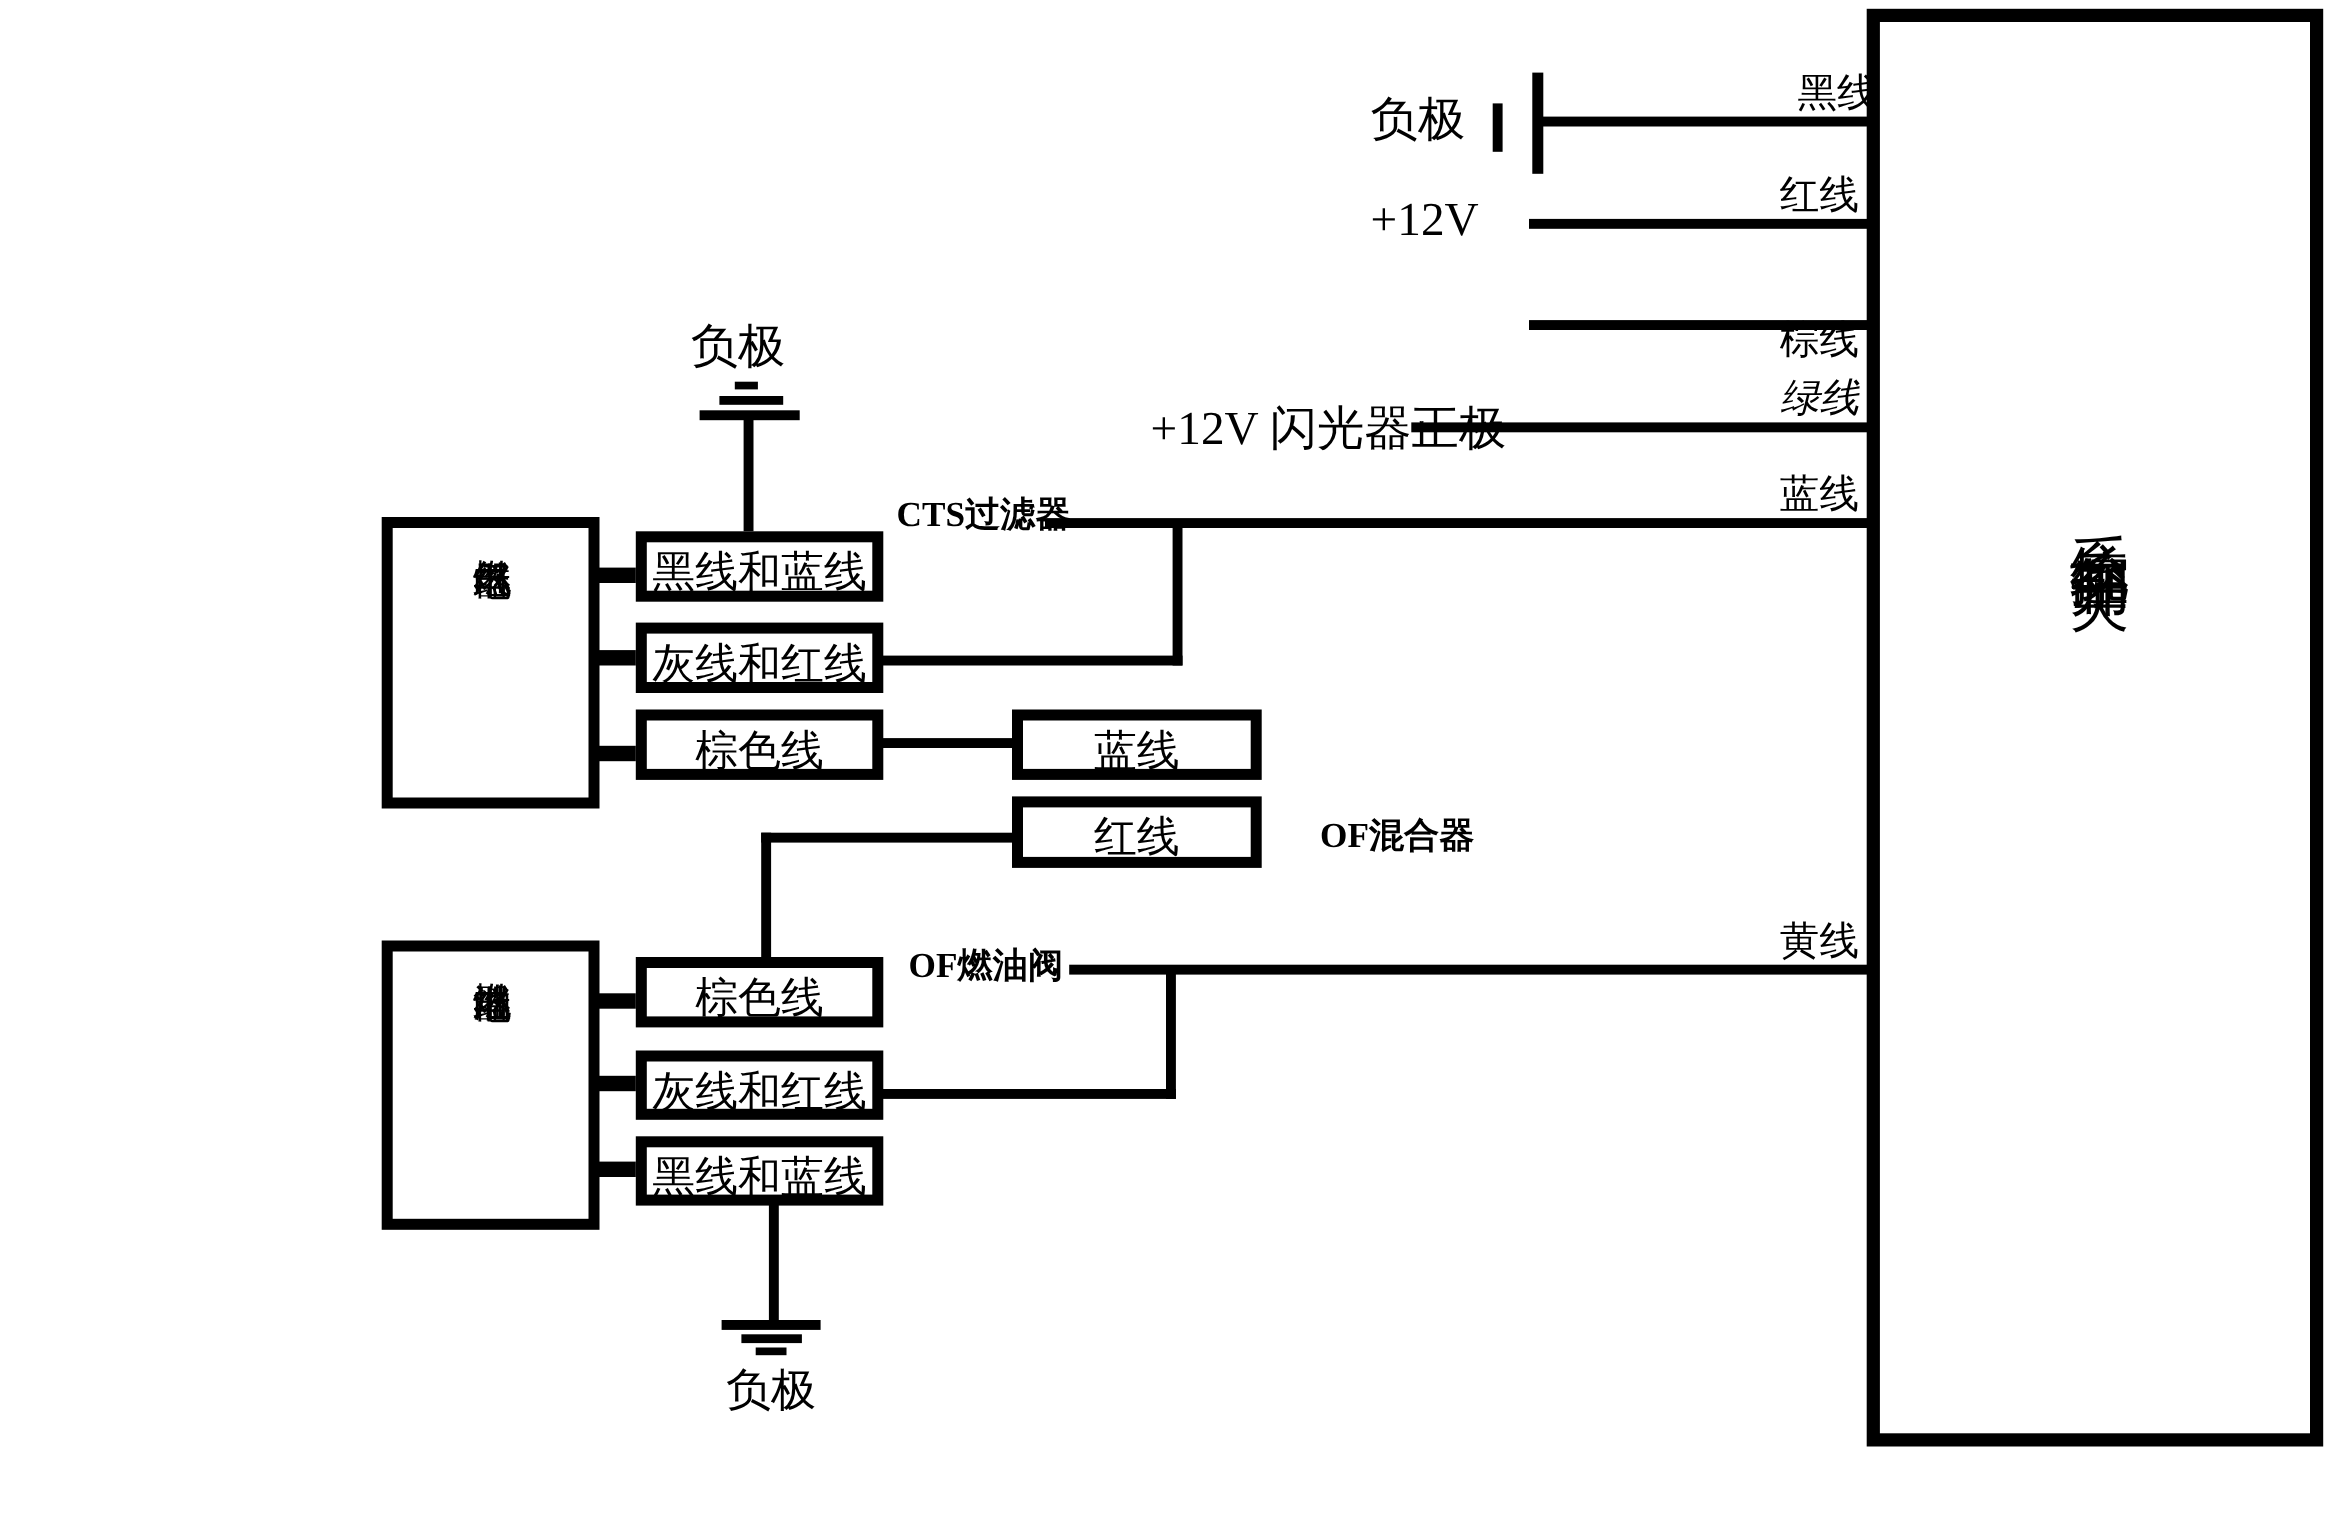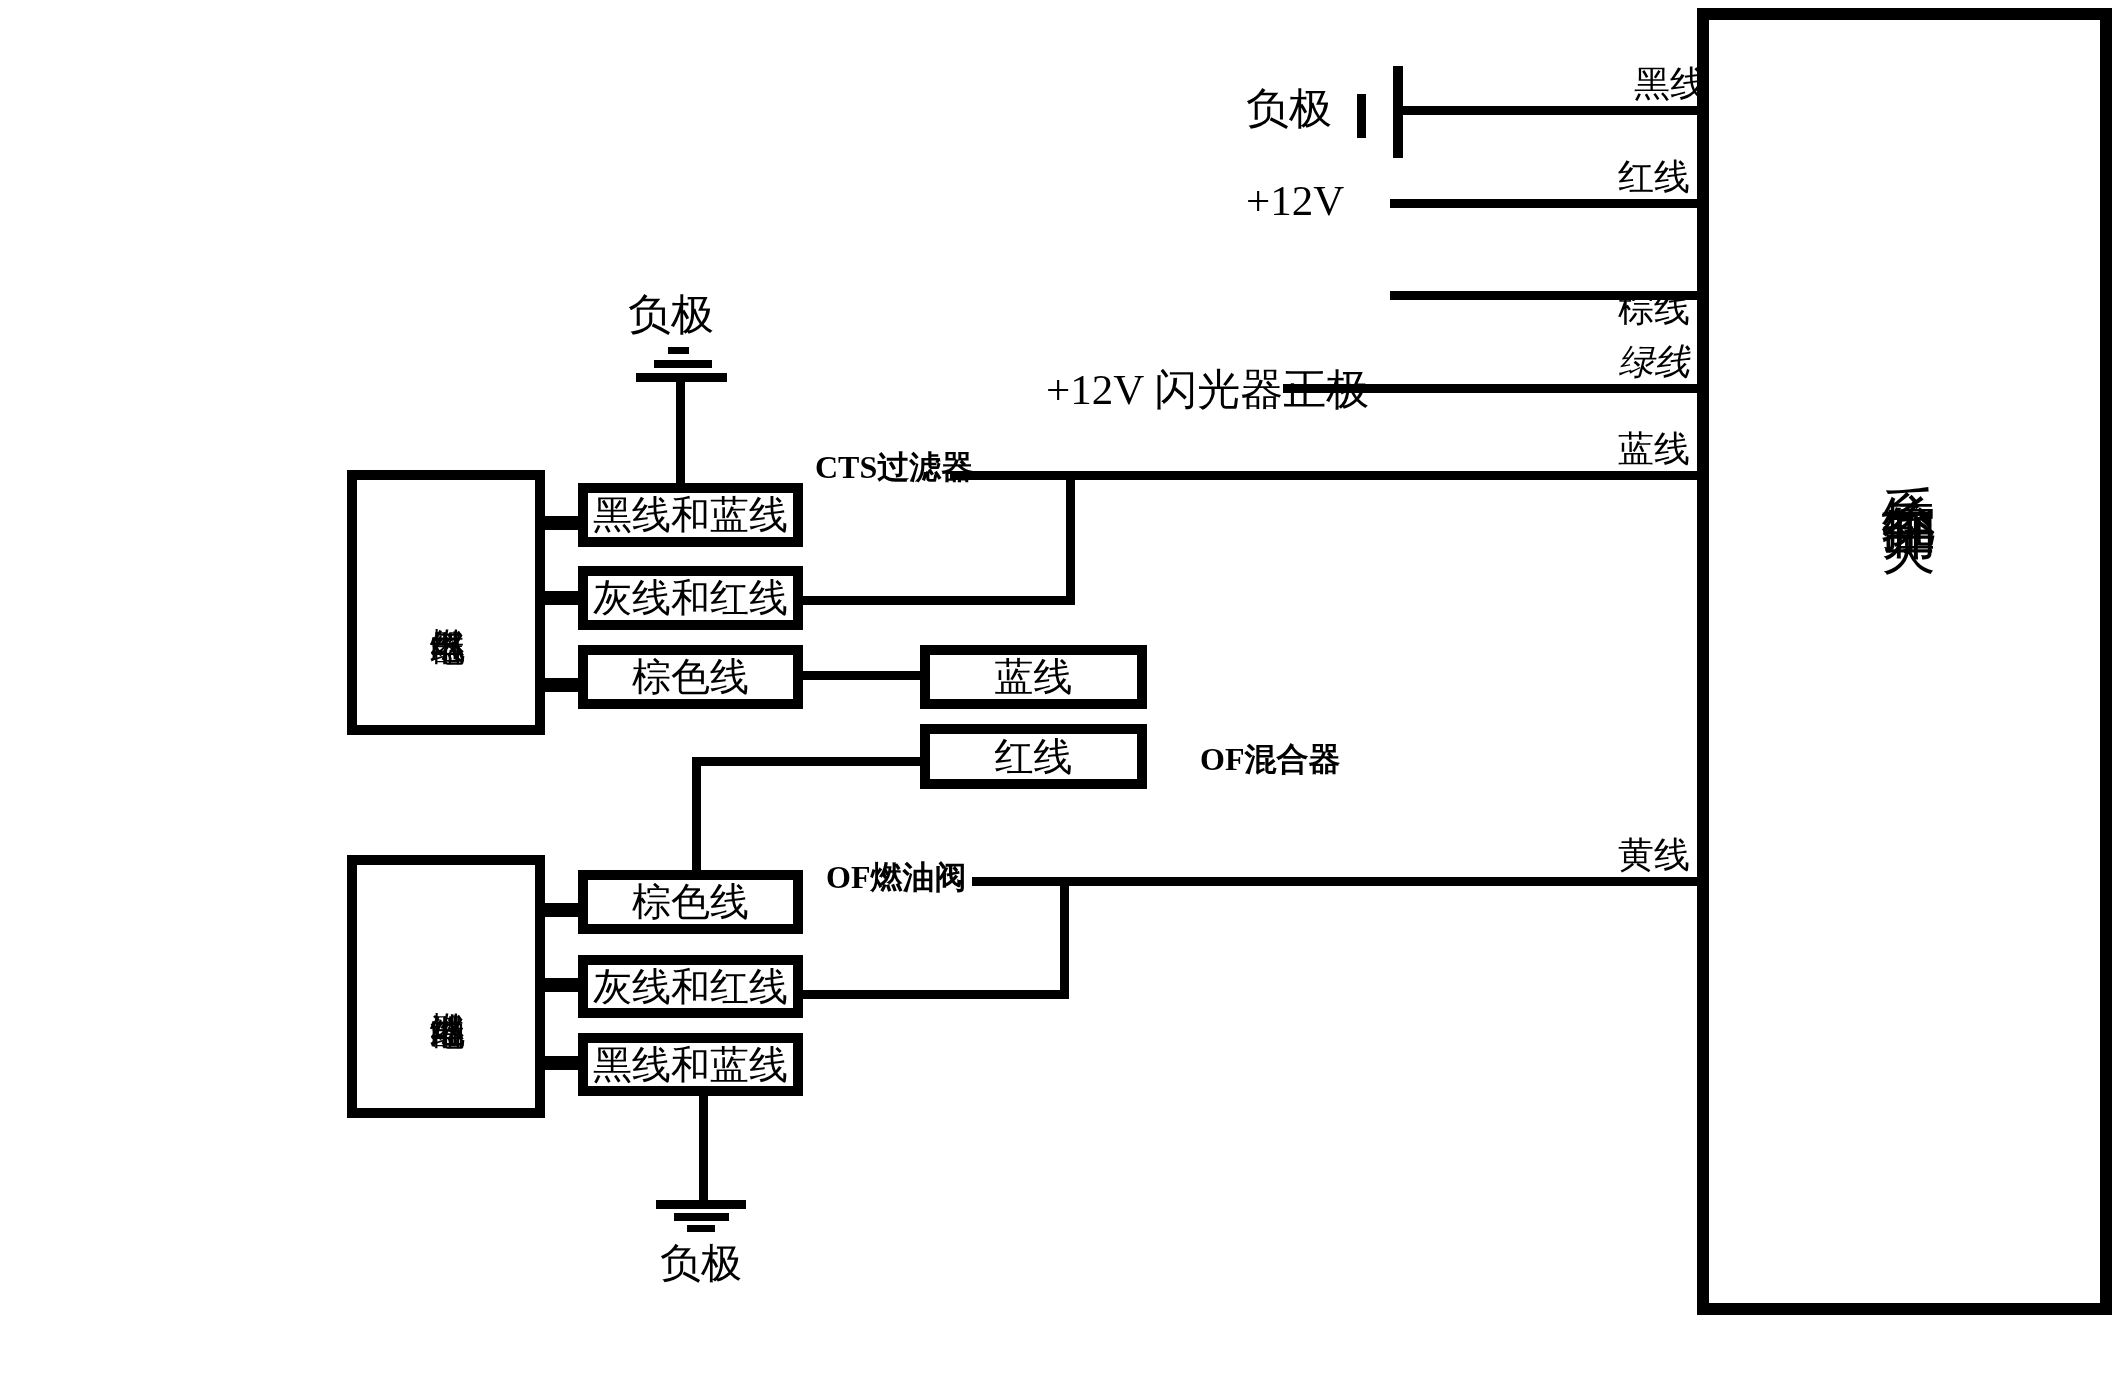--- a/index.html
+++ b/index.html
@@ -5,21 +5,21 @@
   html,body{margin:0;padding:0;background:#ffffff;}
   #stage{
     position:relative;width:2128px;height:1396px;background:#ffffff;overflow:hidden;
     font-family:"Liberation Serif","DejaVu Serif",serif;color:#000;
   }
   .hline,.vline,.bar{position:absolute;background:#000;}
   .hline{height:9px;}
   .vline{width:9px;}
   .stub{position:absolute;background:#000;width:42px;height:14px;left:542px;}
   .box{position:absolute;box-sizing:border-box;border:10px solid #000;background:#fff;
-       display:flex;align-items:center;justify-content:center;}
+       display:flex;align-items:flex-start;justify-content:center;}
   .wbox{font-size:39px;}
   .bigbox{border-width:12px;}
   .relaybox .vtext{writing-mode:vertical-rl;text-orientation:upright;font-size:35px;letter-spacing:1px;}
   .sys-title{
     position:absolute;writing-mode:vertical-rl;text-orientation:upright;
     font-size:54px;letter-spacing:7px;transform:translateX(-50%);
   }
   .lbl{position:absolute;white-space:pre;}
   .src{font-size:43px;}
   .small{font-size:32px;font-weight:bold;}

